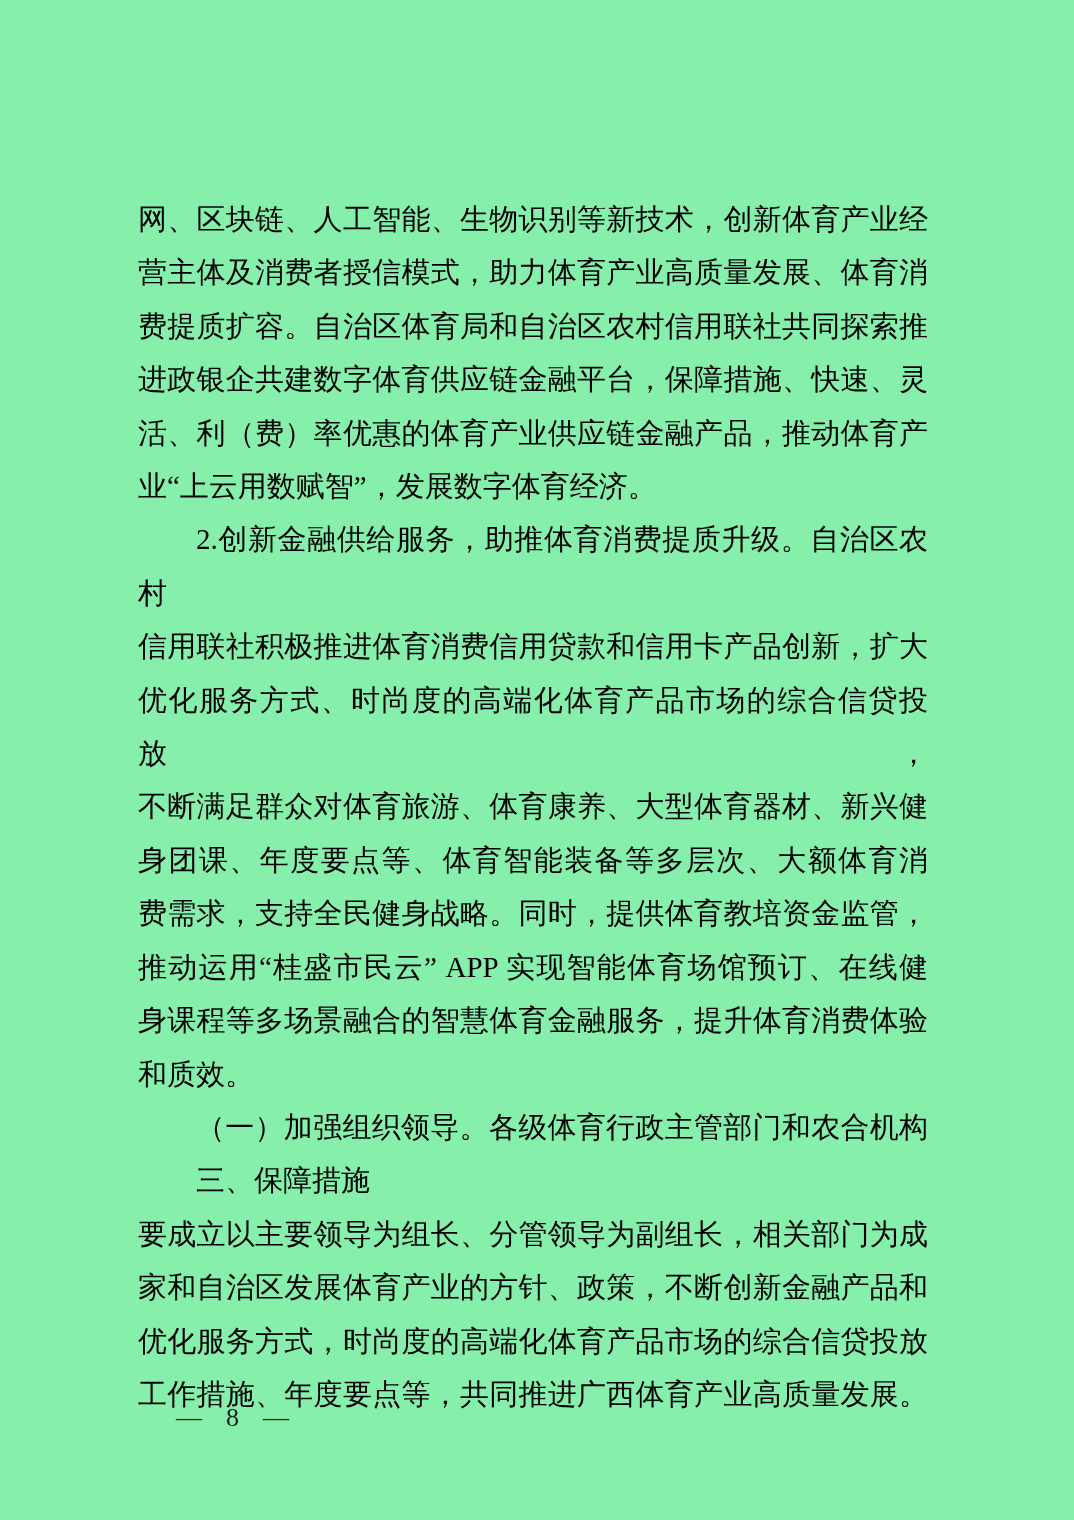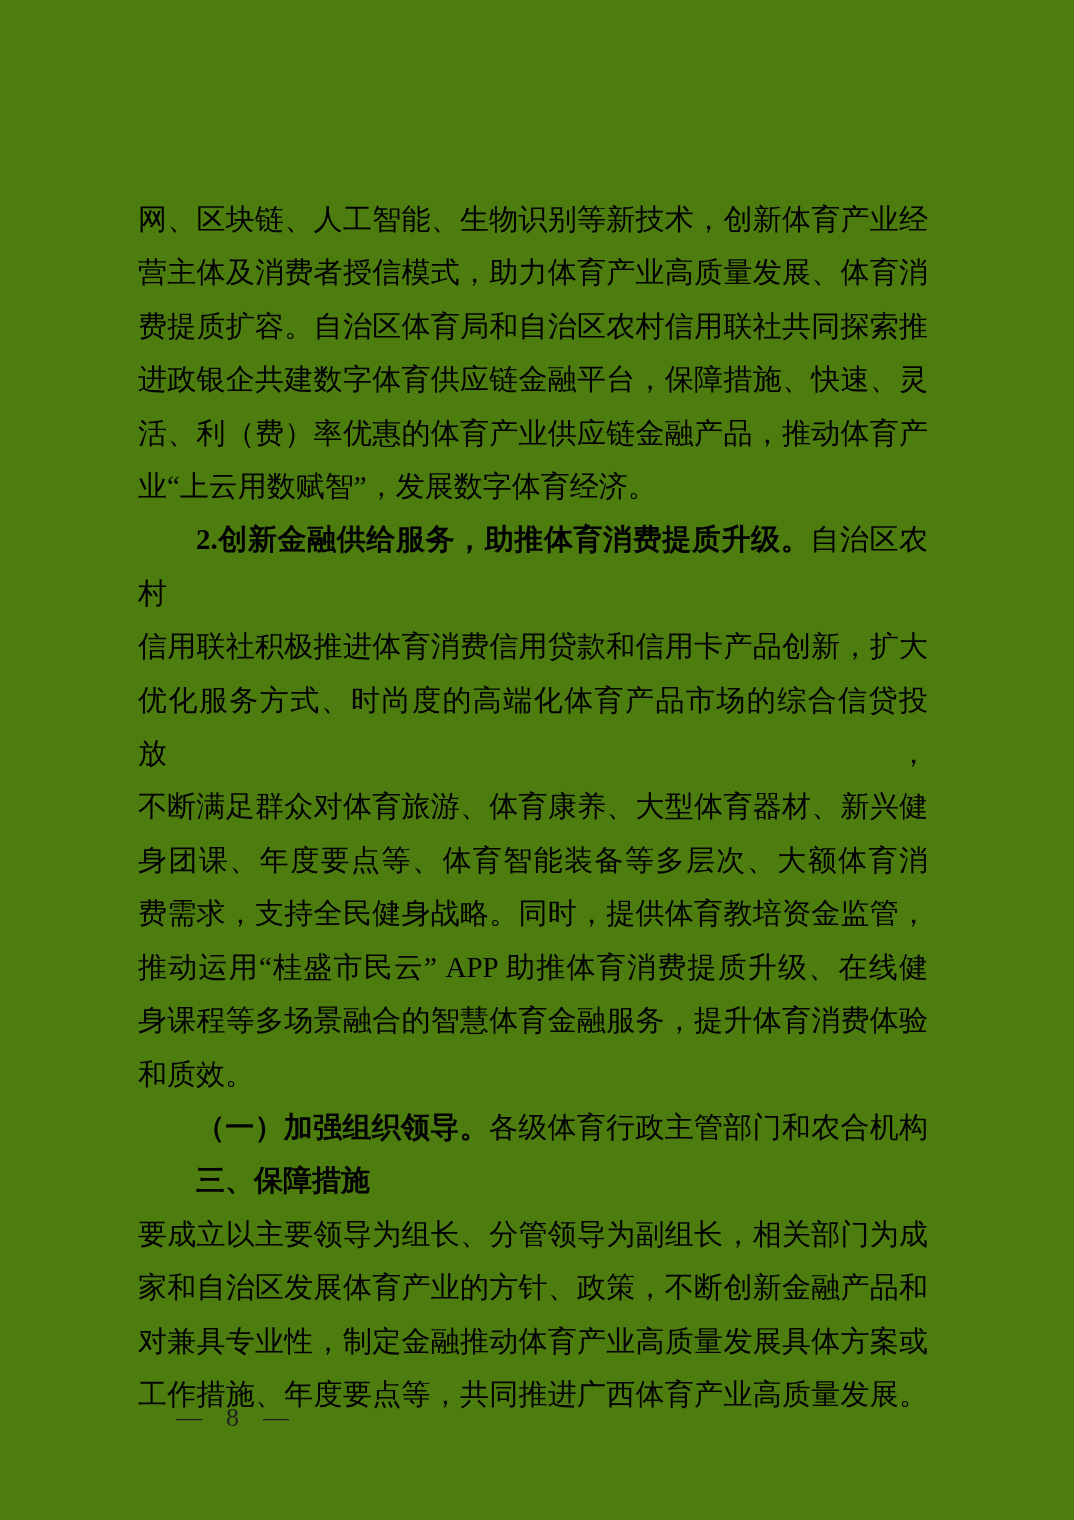--- a/index.html
+++ b/index.html
@@ -4,21 +4,21 @@
 <style>
   html, body {
     margin: 0;
     padding: 0;
     background: #ffffff;
   }
   .page {
     position: relative;
     width: 1074px;
     height: 1520px;
-    background: #4d7c0f;
+    background: #86efac;
     color: #000000;
     font-family: "Liberation Serif", "DejaVu Serif", serif;
     overflow: hidden;
   }
   .text-block {
     position: absolute;
     left: 138px;
     top: 193px;
     width: 790px;
   }
@@ -30,21 +30,21 @@
     text-align-last: justify;
   }
   .line.left {
     text-align: right;
     text-align-last: left;
   }
   .line.indent {
     text-indent: 2em;
   }
   .bold {
-    font-weight: 700;
+    font-weight: 400;
   }
   .footer {
     position: absolute;
     left: 176px;
     top: 1403px;
     display: inline-flex;
     align-items: center;
     gap: 24px;
     font-size: 26px;
     color: #222222;
@@ -66,30 +66,30 @@
     <div class="line"><span>进政银企共建数字体育供应链金融平台，保障措施、快速、灵</span></div>
     <div class="line"><span>活、利（费）率优惠的体育产业供应链金融产品，推动体育产</span></div>
     <div class="line left"><span>业“上云用数赋智”，发展数字体育经济。</span></div>
 
     <div class="line indent"><span class="bold">2.创新金融供给服务，助推体育消费提质升级。</span><span>自治区农村</span></div>
     <div class="line"><span>信用联社积极推进体育消费信用贷款和信用卡产品创新，扩大</span></div>
     <div class="line"><span>优化服务方式、时尚度的高端化体育产品市场的综合信贷投放，</span></div>
     <div class="line"><span>不断满足群众对体育旅游、体育康养、大型体育器材、新兴健</span></div>
     <div class="line"><span>身团课、年度要点等、体育智能装备等多层次、大额体育消</span></div>
     <div class="line"><span>费需求，支持全民健身战略。同时，提供体育教培资金监管，</span></div>
-    <div class="line"><span>推动运用“桂盛市民云” APP 助推体育消费提质升级、在线健</span></div>
+    <div class="line"><span>推动运用“桂盛市民云” APP 实现智能体育场馆预订、在线健</span></div>
     <div class="line"><span>身课程等多场景融合的智慧体育金融服务，提升体育消费体验</span></div>
     <div class="line left"><span>和质效。</span></div>
 
     <div class="line indent"><span class="bold">（一）加强组织领导。</span><span>各级体育行政主管部门和农合机构</span></div>
 
     <div class="line left indent"><span class="bold">三、保障措施</span></div>
     <div class="line"><span>要成立以主要领导为组长、分管领导为副组长，相关部门为成</span></div>
     <div class="line"><span>家和自治区发展体育产业的方针、政策，不断创新金融产品和</span></div>
-    <div class="line"><span>对兼具专业性，制定金融推动体育产业高质量发展具体方案或</span></div>
+    <div class="line"><span>优化服务方式，时尚度的高端化体育产品市场的综合信贷投放</span></div>
     <div class="line"><span>工作措施、年度要点等，共同推进广西体育产业高质量发展。</span></div>
 
   </div>
 
   <div class="footer">
     <span class="dash">—</span>
     <span>8</span>
     <span class="dash">—</span>
   </div>
 

